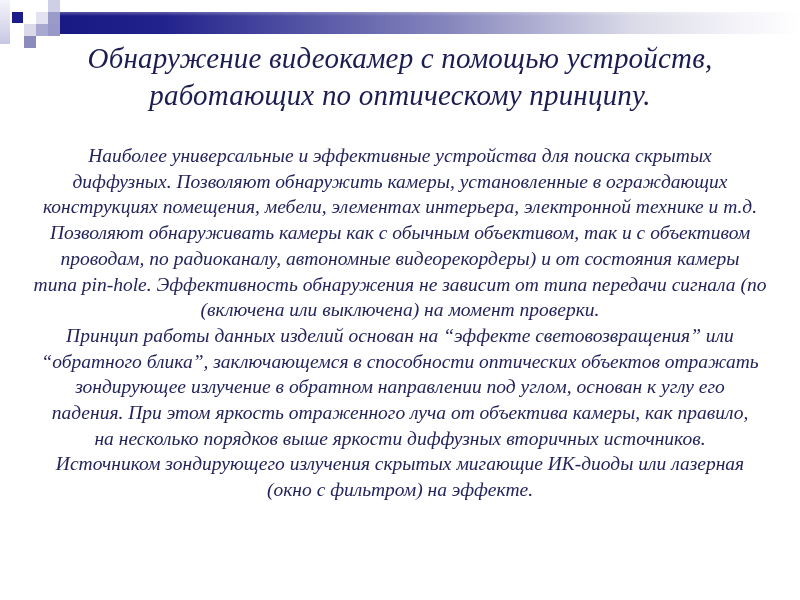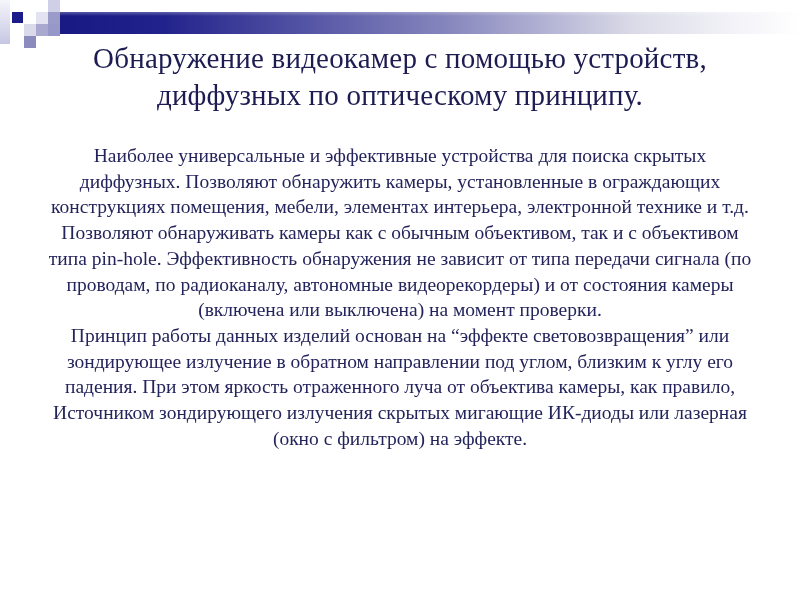--- a/index.html
+++ b/index.html
@@ -7,20 +7,21 @@
     padding: 0;
     background: #ffffff;
   }
   .slide {
     position: relative;
     width: 800px;
     height: 600px;
     background: #ffffff;
     overflow: hidden;
     font-family: "Liberation Serif", "DejaVu Serif", serif;
+    font-style: italic;
   }
 
   
   .deco-strip {
     position: absolute;
     left: 0; top: 0;
     width: 10px; height: 44px;
     background: linear-gradient(to bottom, #f5f5fb 0%, #dcdcef 55%, #c6c6e3 100%);
   }
   .sq { position: absolute; }
@@ -86,31 +87,33 @@
     <div class="sq sq-d"></div>
     <div class="sq sq-e"></div>
     <div class="sq sq-f"></div>
     <div class="sq sq-g"></div>
   </div>
 
   <div class="header-bar"></div>
 
   <h1 class="title">
     <span class="title-line">Обнаружение видеокамер с помощью устройств,</span>
-    <span class="title-line">диффузных по оптическому принципу.</span>
+    <span class="title-line">работающих по оптическому принципу.</span>
   </h1>
 
   <div class="body-text">
     <span class="body-line">Наиболее универсальные и эффективные устройства для поиска скрытых</span>
     <span class="body-line">диффузных. Позволяют обнаружить камеры, установленные в ограждающих</span>
     <span class="body-line">конструкциях помещения, мебели, элементах интерьера, электронной технике и т.д.</span>
     <span class="body-line">Позволяют обнаруживать камеры как с обычным объективом, так и с объективом</span>
+    <span class="body-line">проводам, по радиоканалу, автономные видеорекордеры) и от состояния камеры</span>
     <span class="body-line">типа pin-hole. Эффективность обнаружения не зависит от типа передачи сигнала (по</span>
-    <span class="body-line">проводам, по радиоканалу, автономные видеорекордеры) и от состояния камеры</span>
     <span class="body-line">(включена или выключена) на момент проверки.</span>
     <span class="body-line">Принцип работы данных изделий основан на “эффекте световозвращения” или</span>
-    <span class="body-line">зондирующее излучение в обратном направлении под углом, близким к углу его</span>
+    <span class="body-line">“обратного блика”, заключающемся в способности оптических объектов отражать</span>
+    <span class="body-line">зондирующее излучение в обратном направлении под углом, основан к углу его</span>
     <span class="body-line">падения. При этом яркость отраженного луча от объектива камеры, как правило,</span>
+    <span class="body-line">на несколько порядков выше яркости диффузных вторичных источников.</span>
     <span class="body-line">Источником зондирующего излучения скрытых мигающие ИК-диоды или лазерная</span>
     <span class="body-line">(окно с фильтром) на эффекте.</span>
   </div>
 
 </div>
 
 </body></html>

